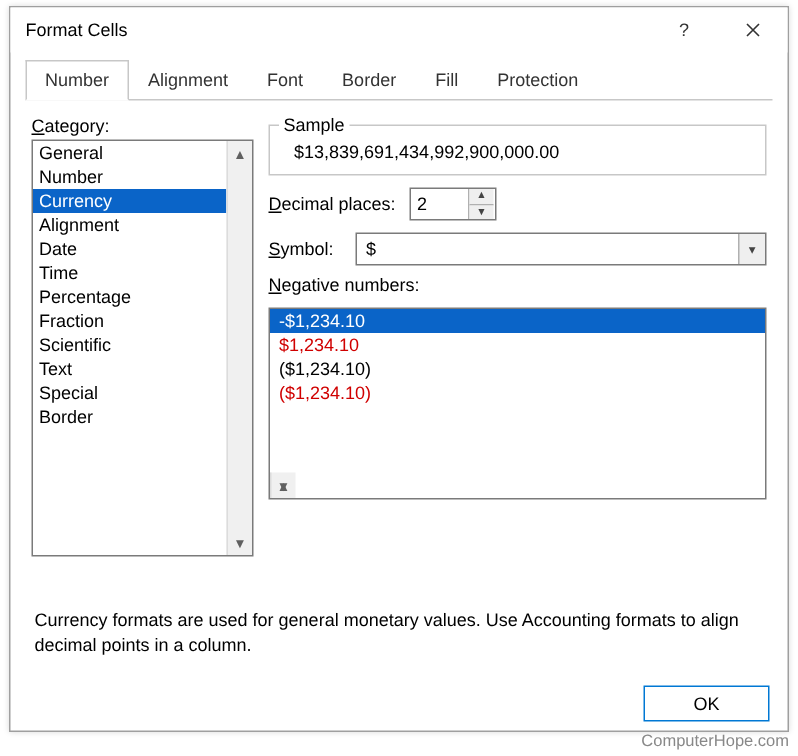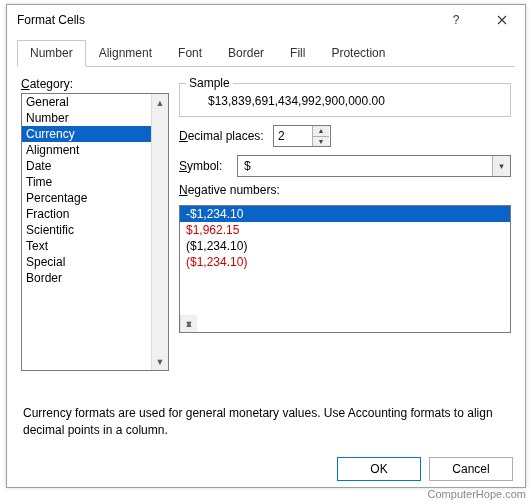--- a/index.html
+++ b/index.html
@@ -103,21 +103,21 @@
     height: 17px;
     display: flex;
     align-items: center;
     justify-content: center;
     color: #606060;
     font-size: 9px;
   }
   .right-col { flex: 1; display: flex; flex-direction: column; gap: 6px; }
   .sample-box {
     border: 1px solid #c7c7c7;
-    padding: 10px 24px 8px;
+    padding: 10px 12px 8px;
     position: relative;
     margin-top: 6px;
   }
   .sample-legend {
     position: absolute;
     top: -8px;
     left: 6px;
     background: #fff;
     padding: 0 3px;
     font-size: 12px;
@@ -307,35 +307,34 @@
             <div class="selectbox-btn">
               <span>▾</span>
             </div>
           </div>
         </div>
 
         <div class="label underline-first">Negative numbers:</div>
         <div class="neg-box">
           <div class="neg-items" id="neg-items">
               <div class="neg-item selected">-$1,234.10</div>
-              <div class="neg-item red">$1,962.15</div>
+              <div class="neg-item red">$1,234.10</div>
               <div class="neg-item">($1,234.10)</div>
               <div class="neg-item red">($1,234.10)</div>
             </div>
           <div class="listbox-scroll">
             <div class="scroll-arrow">▲</div>
             <div style="flex:1"></div>
             <div class="scroll-arrow" style="position:absolute;bottom:0;">▼</div>
           </div>
         </div>
       </div>
     </div>
 
     <div class="desc">Currency formats are used for general monetary values.  Use Accounting formats to align decimal points in a column.</div>
   </div>
 
   <div class="button-row">
     <div class="btn primary">OK</div>
-    <div class="btn">Cancel</div>
   </div>
 </div>
 
 <div class="watermark">ComputerHope.com</div>
 
 </body></html>

